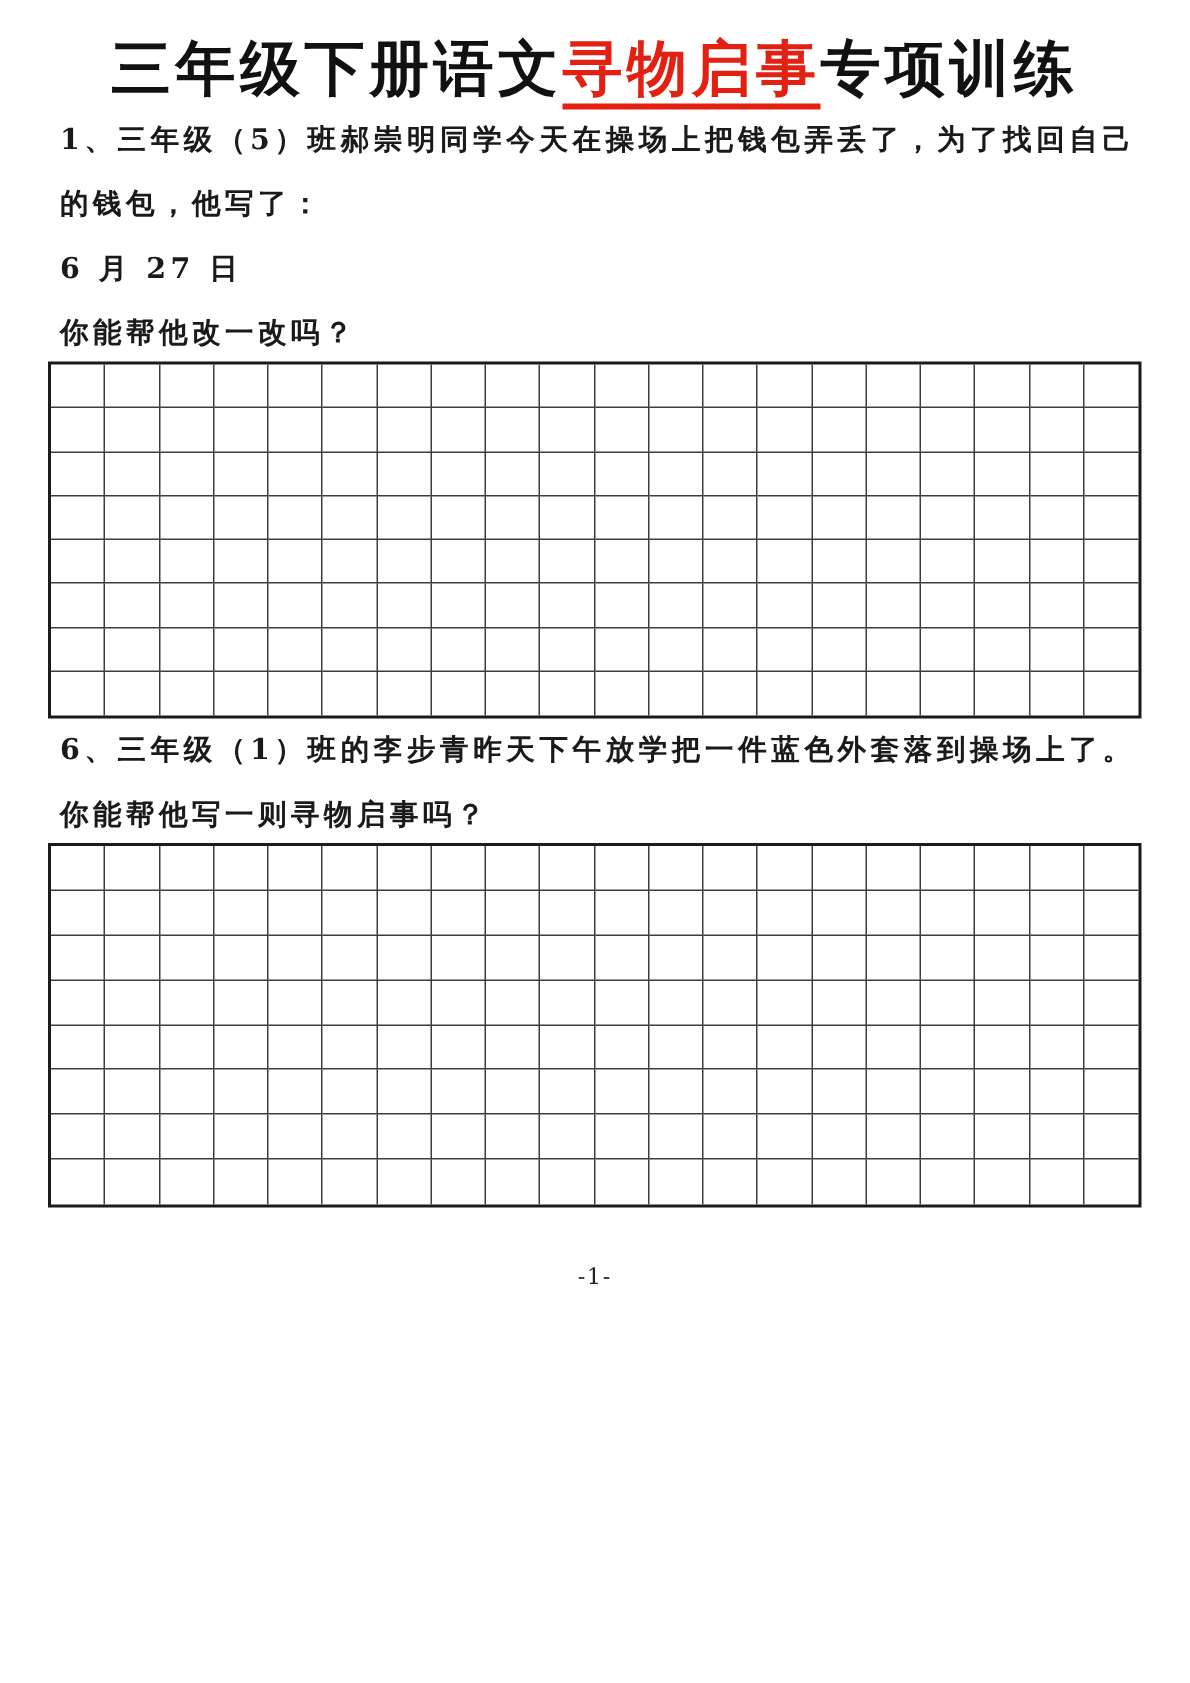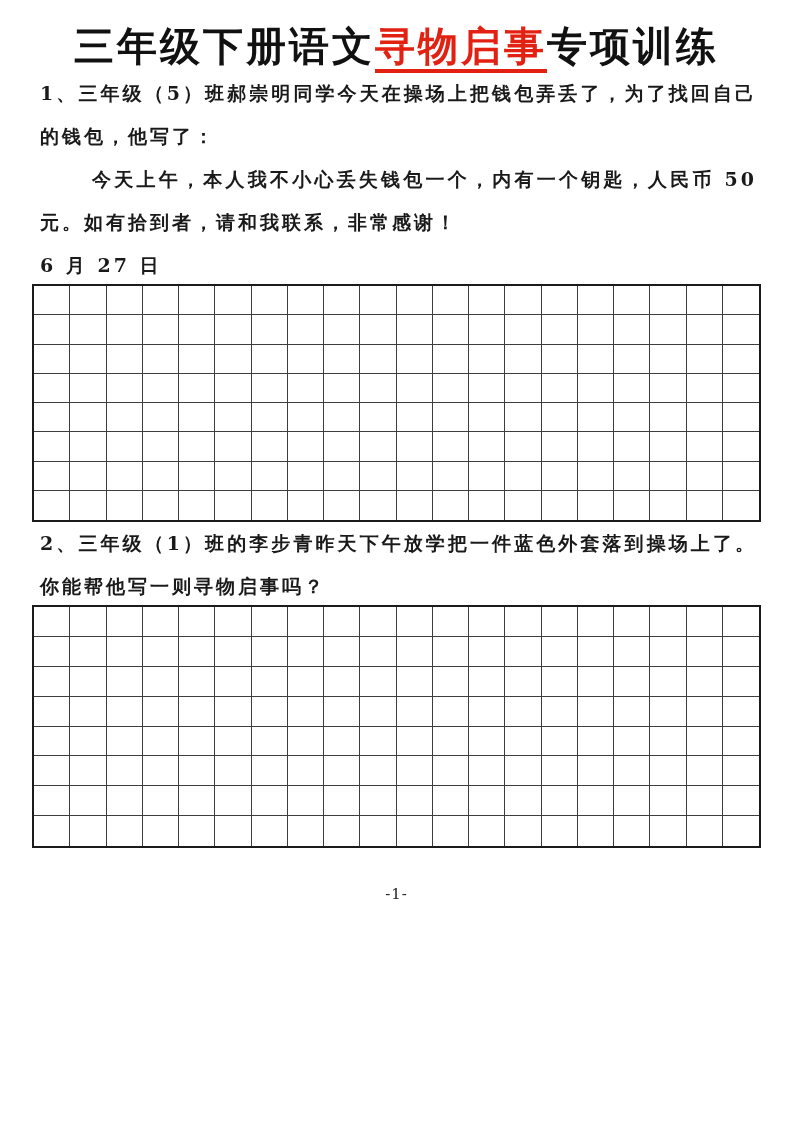--- a/index.html
+++ b/index.html
@@ -74,25 +74,25 @@
 </head>
 <body>
 
 <div class="page">
 
   <h1 class="title"><span>三年级下册语文</span><span class="hl">寻物启事</span><span>专项训练</span></h1>
 
   <p class="txt q1">1、三年级（5）班郝崇明同学今天在操场上把钱包弄丢了，为了找回自己的钱包，他写了：</p>
 
 
-  <p class="txt notice-body">今天上午，本人我不小心丢失钱包一个，内有一个钥匙，人民币 50 元。如有拾到者，请和我联系，非常感谢！</p>
 
   <p class="txt notice-date">6 月 27 日</p>
 
 
+  <p class="txt prompt">你能帮他改一改吗？</p>
 
   <div class="wgrid g1" style="grid-template-columns: repeat(20, 1fr); grid-template-rows: repeat(8, 1fr);">
       <div class="cell"></div>
       <div class="cell"></div>
       <div class="cell"></div>
       <div class="cell"></div>
       <div class="cell"></div>
       <div class="cell"></div>
       <div class="cell"></div>
       <div class="cell"></div>
@@ -243,21 +243,21 @@
       <div class="cell last-row"></div>
       <div class="cell last-row"></div>
       <div class="cell last-row"></div>
       <div class="cell last-row"></div>
       <div class="cell last-row"></div>
       <div class="cell last-row"></div>
       <div class="cell last-row"></div>
       <div class="cell last-col last-row"></div>
     </div>
 
-  <p class="txt q2">2、三年级（1）班的李步青昨天下午放学把一件蓝色外套落到操场上了。你能帮他写一则寻物启事吗？</p>
+  <p class="txt q2">6、三年级（1）班的李步青昨天下午放学把一件蓝色外套落到操场上了。你能帮他写一则寻物启事吗？</p>
 
   <div class="wgrid g2" style="grid-template-columns: repeat(20, 1fr); grid-template-rows: repeat(8, 1fr);">
       <div class="cell"></div>
       <div class="cell"></div>
       <div class="cell"></div>
       <div class="cell"></div>
       <div class="cell"></div>
       <div class="cell"></div>
       <div class="cell"></div>
       <div class="cell"></div>

